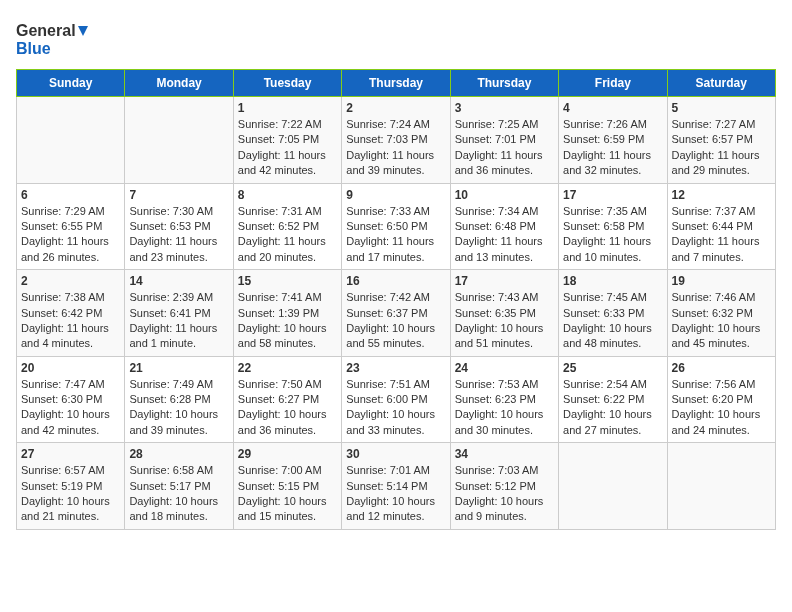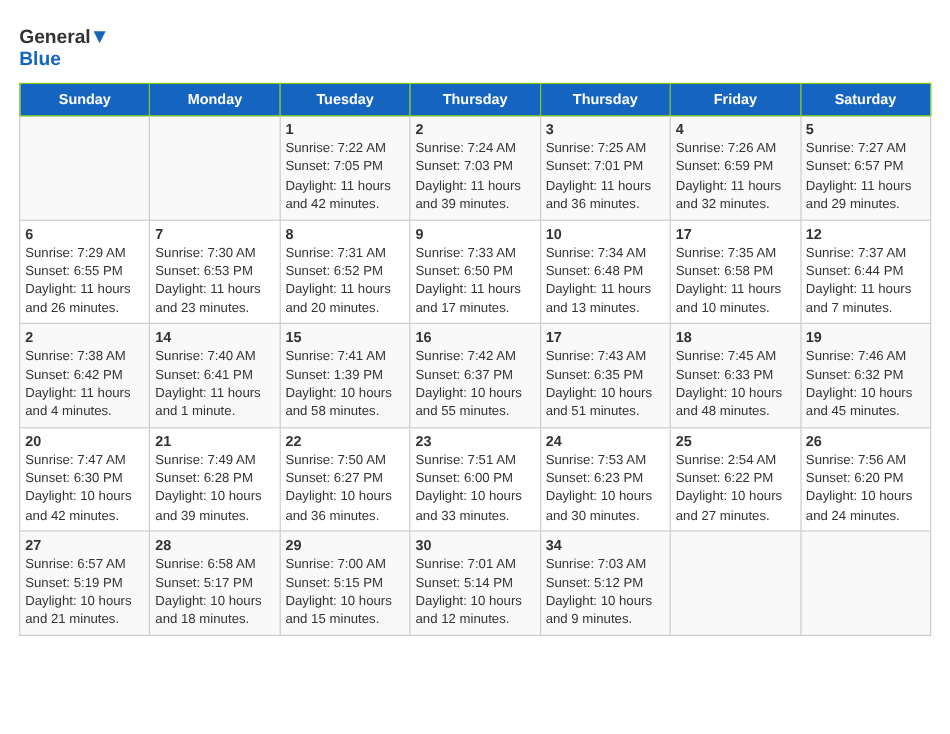--- a/index.html
+++ b/index.html
@@ -196,21 +196,21 @@
       <tr>
         <td>
           <span class="day-number">2</span>
           <div class="day-info">Sunrise: 7:38 AM
 Sunset: 6:42 PM
 Daylight: 11 hours
 and 4 minutes.</div>
         </td>
         <td>
           <span class="day-number">14</span>
-          <div class="day-info">Sunrise: 7:40 AM
+          <div class="day-info">Sunrise: 2:39 AM
 Sunset: 6:41 PM
 Daylight: 11 hours
 and 1 minute.</div>
         </td>
         <td>
           <span class="day-number">15</span>
           <div class="day-info">Sunrise: 7:41 AM
 Sunset: 1:39 PM
 Daylight: 10 hours
 and 58 minutes.</div>

